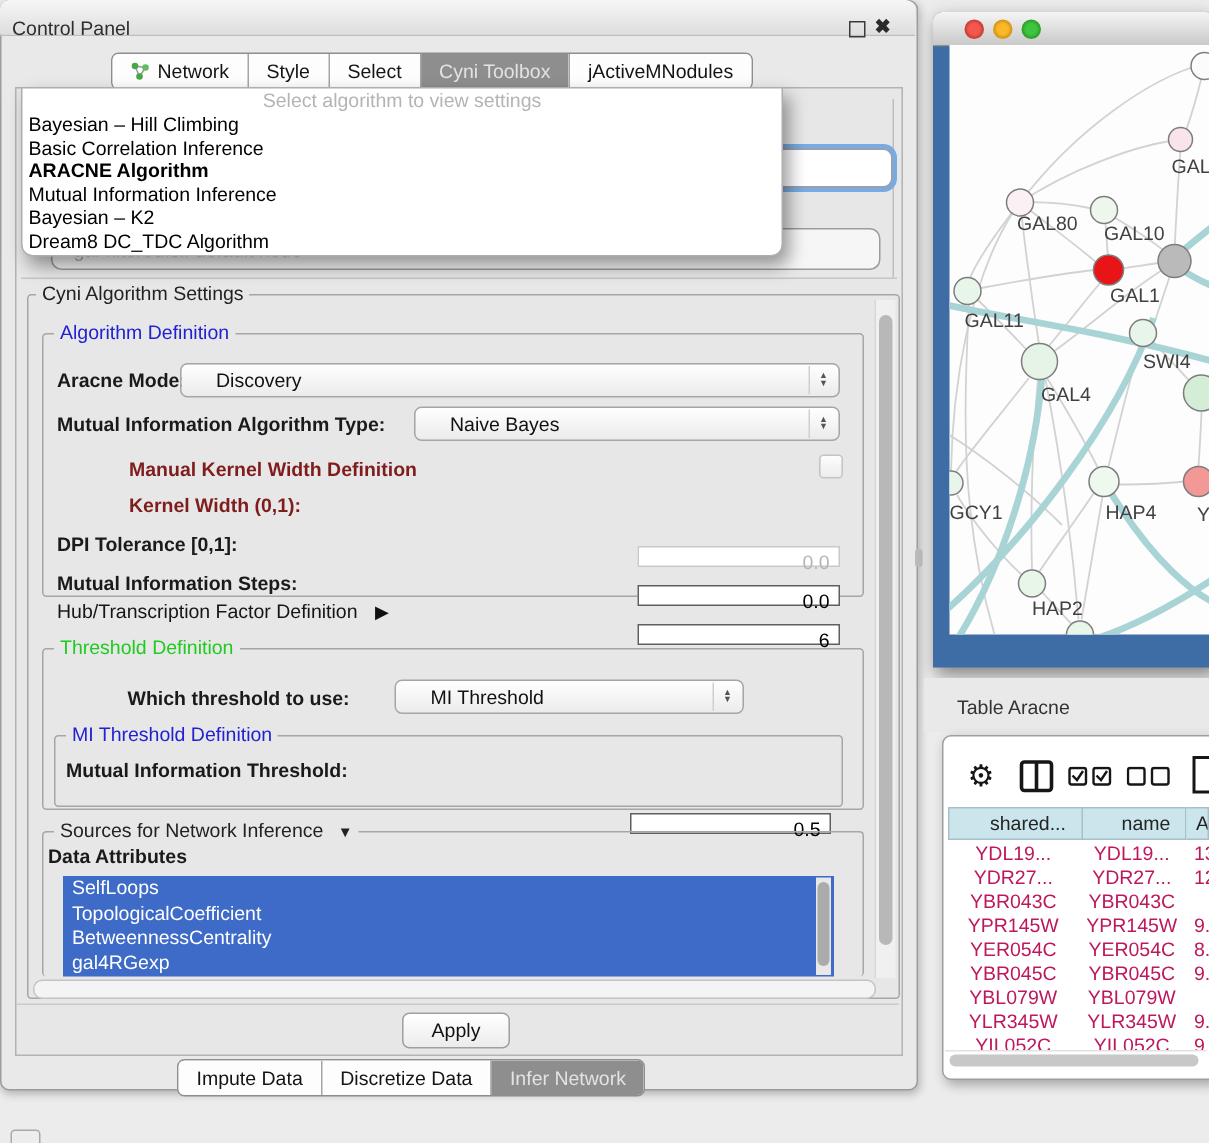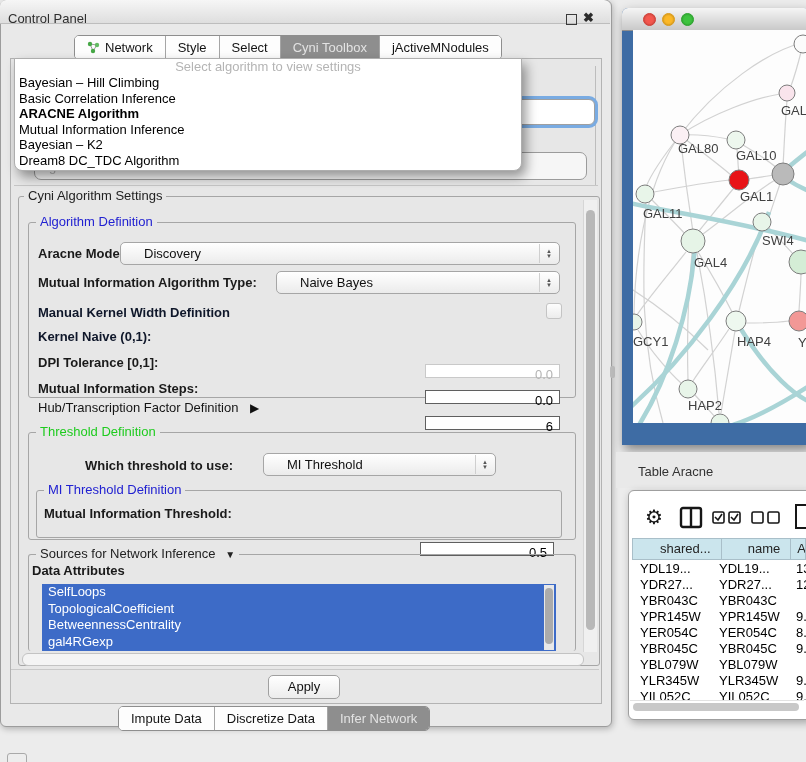--- a/index.html
+++ b/index.html
@@ -36,21 +36,21 @@
   .dropdown{left:14px;top:58px;width:506px;height:111px;background:#fff;border:1px solid #aeaeae;
             border-radius:0 0 8px 8px;box-shadow:4px 6px 12px rgba(0,0,0,.40);z-index:10;overflow:hidden;}
   .dd-prompt{height:16px;line-height:16px;text-align:center;color:#b4b4b4;}
   .dd-item{height:15.5px;line-height:15.5px;padding-left:4px;color:#000;}
   .dd-item.dd-selected{font-weight:bold;}
   
   .group{border:1px solid #a6a6a6;border-radius:3px;background:transparent;}
   .gtitle{position:absolute;background:#e7e7e7;padding:0 4px;line-height:14px;}
   .blue{color:#2121d1;} .green{color:#1ecb1e;}
   .lbl{position:absolute;font-weight:bold;color:#1a1a1a;white-space:nowrap;}
-  .lbl.dis{color:#0f172a;}
+  .lbl.dis{color:#7f1d1d;margin-left:48px;}
   .combo{position:absolute;height:23px;background:linear-gradient(#ffffff,#ebebeb);border:1px solid #a6a6a6;
          border-radius:5px;box-sizing:border-box;line-height:21px;padding-left:23px;color:#111;}
   .stepper{position:absolute;right:1px;top:1px;bottom:1px;width:18px;border-left:1px solid #cfcfcf;
            display:flex;flex-direction:column;align-items:center;justify-content:center;color:#555;}
   .stepper span{font-size:6px;line-height:5px;}
   .tfield{position:absolute;height:14px;background:#fff;box-sizing:border-box;text-align:right;
           padding-right:6px;line-height:19px;color:#000;margin-top:40px;}
   .tfield.dis{border:1px solid #c9c9c9;color:#b4b4b4;}
   .tfield.dark{border:1px solid #5f5f5f;}
   .chkbox{position:absolute;width:14px;height:14px;border:1px solid #c4c4c4;border-radius:3px;
@@ -81,21 +81,21 @@
   .tp-title{left:638px;top:464px;color:#333;}
   .twindow{left:628px;top:490px;width:182px;height:228px;background:#fff;border:1px solid #9f9f9f;
            border-radius:6px;box-shadow:2px 3px 8px rgba(0,0,0,.3);}
   .ticon{position:absolute;color:#161616;}
   .thead{position:absolute;display:flex;left:632px;top:538px;width:174px;height:22px;}
   .thcell{background:#cbe5ed;border:1px solid #a9bfc9;border-left:none;box-sizing:border-box;
           text-align:right;padding-right:10px;line-height:20px;color:#242424;overflow:hidden;}
   .thcell:first-child{border-left:1px solid #a9bfc9;}
   .tbody{position:absolute;left:632px;top:561px;width:174px;height:139px;overflow:hidden;}
   .trow{display:flex;height:16px;line-height:16px;}
-  .tcell{overflow:hidden;white-space:nowrap;padding-left:8px;box-sizing:border-box;color:#000000;}
+  .tcell{overflow:hidden;white-space:nowrap;padding-left:8px;box-sizing:border-box;color:#be185d;text-align:center;}
   .tb-hscroll{position:absolute;left:630px;top:700px;width:174px;height:12px;border-top:1px solid #e2e2e2;}
   .tb-hscroll .thumb{position:absolute;left:3px;top:2px;width:166px;height:8px;background:#c8c8c8;border-radius:4px;}
   .mini-btn{left:7px;top:753px;width:18px;height:14px;background:#ededed;border:1px solid #a9a9a9;border-radius:3px;}
 </style>
 </head>
 <body>
 
 <div class="page">
 
   <div class="abs cwindow"></div>
@@ -176,21 +176,21 @@
     <span>Naive Bayes</span>
     <span class="stepper">
         <span>▲</span>
         <span>▼</span>
       </span>
   </div>
 
   <div class="lbl dis" style="left:38px;top:305px;">Manual Kernel Width Definition</div>
   <div class="chkbox" style="left:546px;top:303px;"></div>
 
-  <div class="lbl dis" style="left:38px;top:329px;">Kernel Naive (0,1):</div>
+  <div class="lbl dis" style="left:38px;top:329px;">Kernel Width (0,1):</div>
   <div class="tfield dis" style="left:425px;top:324px;width:135px;">0.0</div>
 
   <div class="lbl" style="left:38px;top:355px;">DPI Tolerance [0,1]:</div>
   <div class="tfield dark" style="left:425px;top:350px;width:135px;">0.0</div>
 
   <div class="lbl" style="left:38px;top:381px;">Mutual Information Steps:</div>
   <div class="tfield dark" style="left:425px;top:376px;width:135px;">6</div>
 
   <div class="abs" style="left:38px;top:400px;color:#151515;">
     <span>Hub/Transcription Factor Definition</span>

